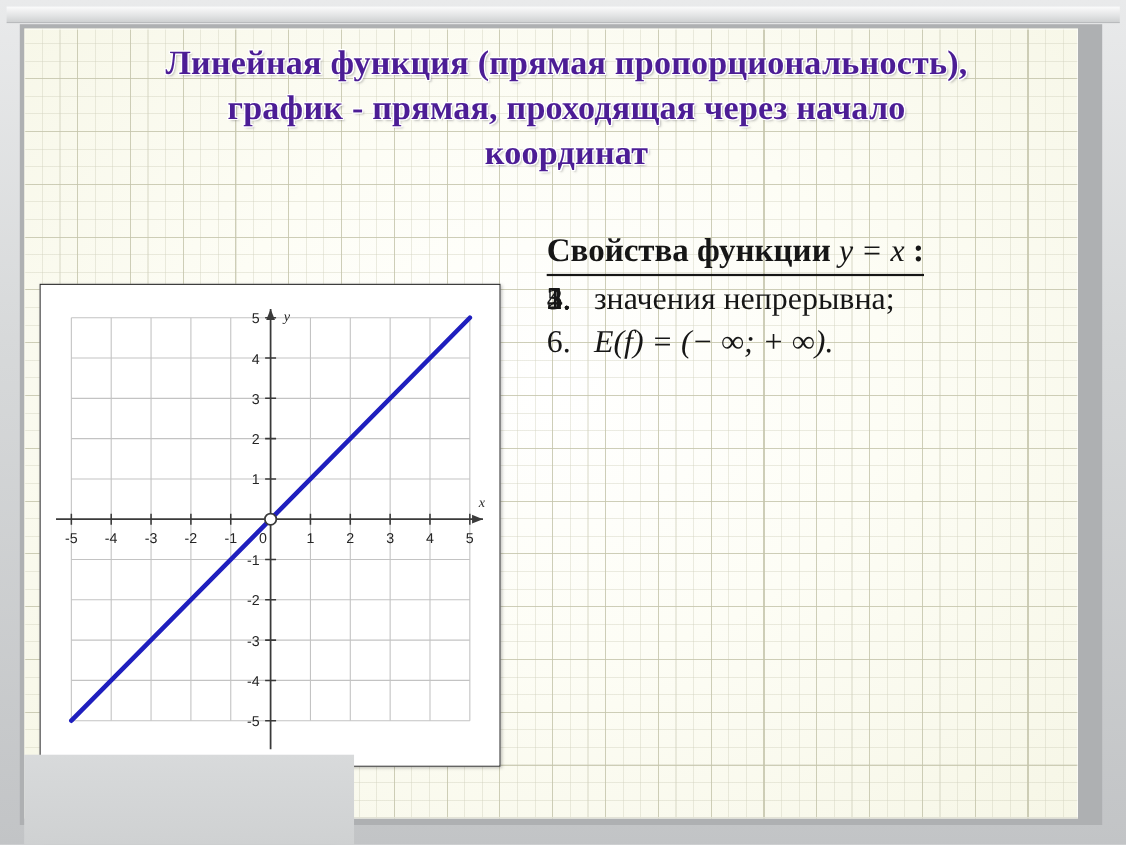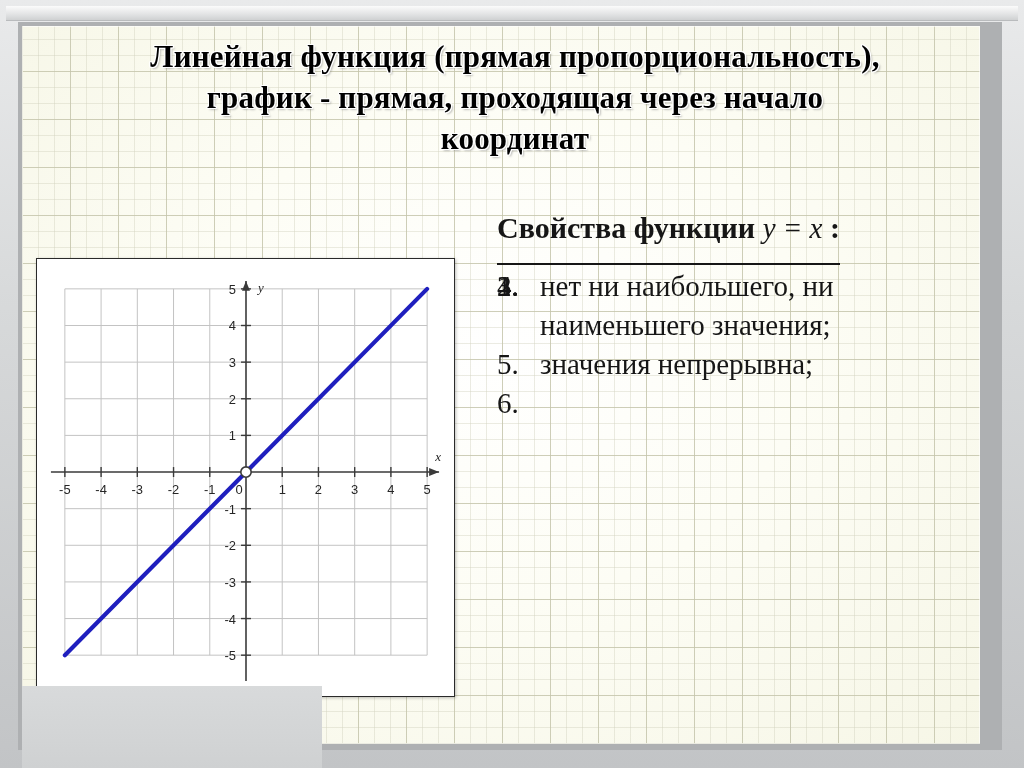--- a/index.html
+++ b/index.html
@@ -67,21 +67,21 @@
   
   #title {
     position: absolute;
     left: 150px; top: 36px;
     width: 730px;
     text-align: center;
     font-family: "Liberation Serif", "DejaVu Serif", serif;
     font-weight: bold;
     font-size: 31px;
     line-height: 41px;
-    color: #000000;
+    color: #4c1d95;
     letter-spacing: 0.2px;
     text-shadow:
        1px 0 0 #ffffff, -1px 0 0 #ffffff,
        0 1px 0 #ffffff,  0 -1px 0 #ffffff,
        1px 1px 0 #ffffff, -1px -1px 0 #ffffff,
        1px -1px 0 #ffffff, -1px 1px 0 #ffffff,
        2px 2px 2px rgba(120,120,120,0.45);
   }
 
   
@@ -104,21 +104,21 @@
     color: #161616;
     font-family: "Liberation Serif", "DejaVu Serif", serif;
   }
   #props-heading {
     font-size: 30px;
     font-weight: bold;
     line-height: 40px;
     white-space: nowrap;
     border-bottom: 2px solid #161616;
     display: inline-block;
-    padding-bottom: 15px;
+    padding-bottom: 1px;
     margin-bottom: 2px;
   }
   #props-heading .fml {
     font-weight: normal;
     font-style: italic;
     font-size: 29px;
   }
   ol#props-list {
     list-style: none;
     margin: 0; padding: 0;
@@ -280,28 +280,28 @@
         <span class="num">1.</span>
       </li>
       <li>
         <span class="num">2.</span>
       </li>
       <li>
         <span class="num">3.</span>
       </li>
       <li>
         <span class="num">4.</span>
-        <span>нет ни наибольшего, ни наименьшего значения;</span>
       </li>
       <li>
         <span class="num">5.</span>
         <span>значения непрерывна;</span>
       </li>
       <li>
         <span class="num">6.</span>
+        <span class="math">E(f) = (− ∞; + ∞).</span>
       </li>
     </ol>
   </div>
 
   <div id="decor">
     <div id="decor-bg"></div>
     <svg width="300" height="82" viewBox="0 0 300 82">
       <defs>
         <linearGradient id="gOrange" x1="0" y1="0" x2="0" y2="1">
           <stop offset="0%" stop-color="#f9a63a"></stop>

